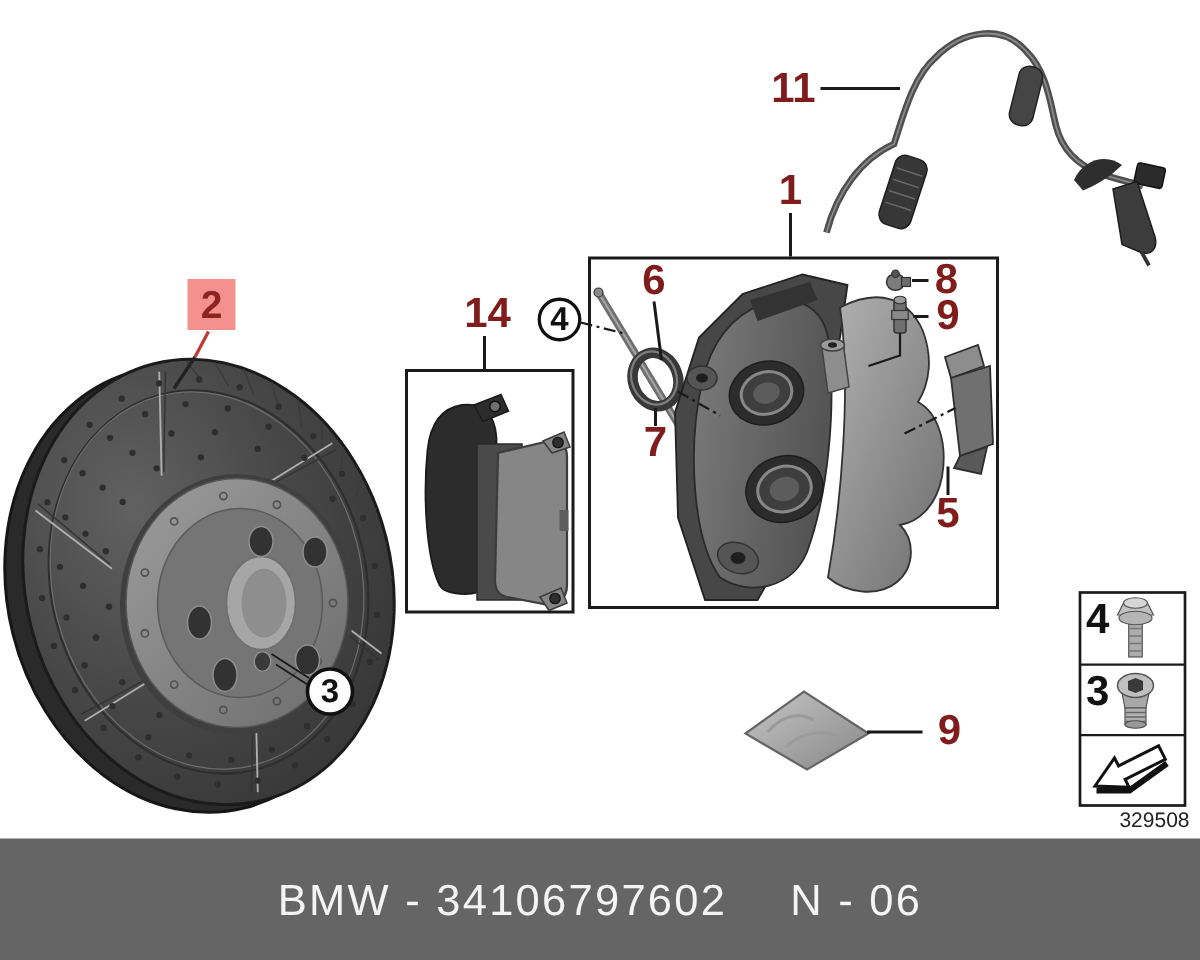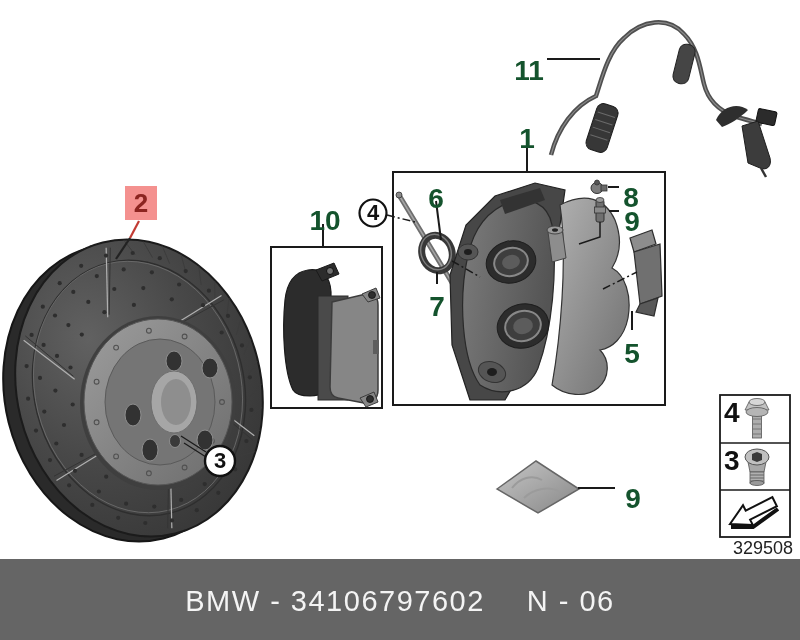--- a/index.html
+++ b/index.html
@@ -1,29 +1,29 @@
 <!DOCTYPE html>
 <html style="--highlight-bg: #F4918F; --highlight-fg: #8C2420; --footer-bg: #656565;"><head>
 <meta charset="utf-8">
 <style>
   html,body{margin:0;padding:0;background:#ffffff;}
   .stage{position:relative;width:800px;height:640px;background:#ffffff;overflow:hidden;
          font-family:"Liberation Sans",sans-serif;}
   svg{position:absolute;left:0;top:0;}
   .callout{position:absolute;width:40px;height:28px;line-height:28px;text-align:center;
-           font-size:28px;font-weight:700;color:#14532d;letter-spacing:0;margin-top:12px;}
+           font-size:28px;font-weight:700;color:#7f1d1d;letter-spacing:0;}
   .callout.wide{width:50px;}
   .hl-label{position:absolute;left:125px;top:186px;width:32px;height:34px;line-height:34px;
             text-align:center;font-size:26px;font-weight:700;
             background:var(--highlight-bg,#F4918F);color:var(--highlight-fg,#8C2420);}
   .circled-num{position:absolute;width:40px;height:28px;line-height:28px;text-align:center;
                font-size:22px;font-weight:700;color:#111;}
   .legend-num{position:absolute;font-size:28px;font-weight:700;color:#111;line-height:30px;}
-  .drawing-no{position:absolute;left:733px;top:538px;width:60px;text-align:left;
-              font-size:18px;color:#222;}
+  .drawing-no{position:absolute;left:733px;top:538px;width:60px;text-align:right;
+              font-size:14px;color:#222;}
   .footer{position:absolute;left:0;top:559px;width:800px;height:84px;
           background:var(--footer-bg,#656565);display:flex;align-items:center;justify-content:center;}
   .footer span{color:#f4f4f4;font-size:29px;letter-spacing:1.5px;white-space:pre;}
   .footer .gap{display:inline-block;width:42px;}
 </style>
 </head>
 <body>
 
 <div class="stage">
 
@@ -360,21 +360,21 @@
 
 <div class="callout" style="left:507px;top:113px">1</div>
 <div class="hl-label">2</div>
 <div class="circled-num" style="left:200px;top:447px">3</div>
 <div class="circled-num" style="left:353px;top:199px">4</div>
 <div class="callout" style="left:612px;top:328px">5</div>
 <div class="callout" style="left:416px;top:173px">6</div>
 <div class="callout" style="left:417px;top:281px">7</div>
 <div class="callout" style="left:611px;top:172px">8</div>
 <div class="callout" style="left:612px;top:196px">9</div>
-<div class="callout wide" style="left:300px;top:195px">10</div>
+<div class="callout wide" style="left:300px;top:195px">14</div>
 <div class="callout wide" style="left:504px;top:45px">11</div>
 <div class="callout wide" style="left:608px;top:473px">9</div>
 
 <div class="legend-num" style="left:724px;top:398px">4</div>
 <div class="legend-num" style="left:724px;top:446px">3</div>
 <div class="drawing-no">329508</div>
 
 <div class="footer">
   <span>BMW - 34106797602</span>
   <span class="gap"></span>

